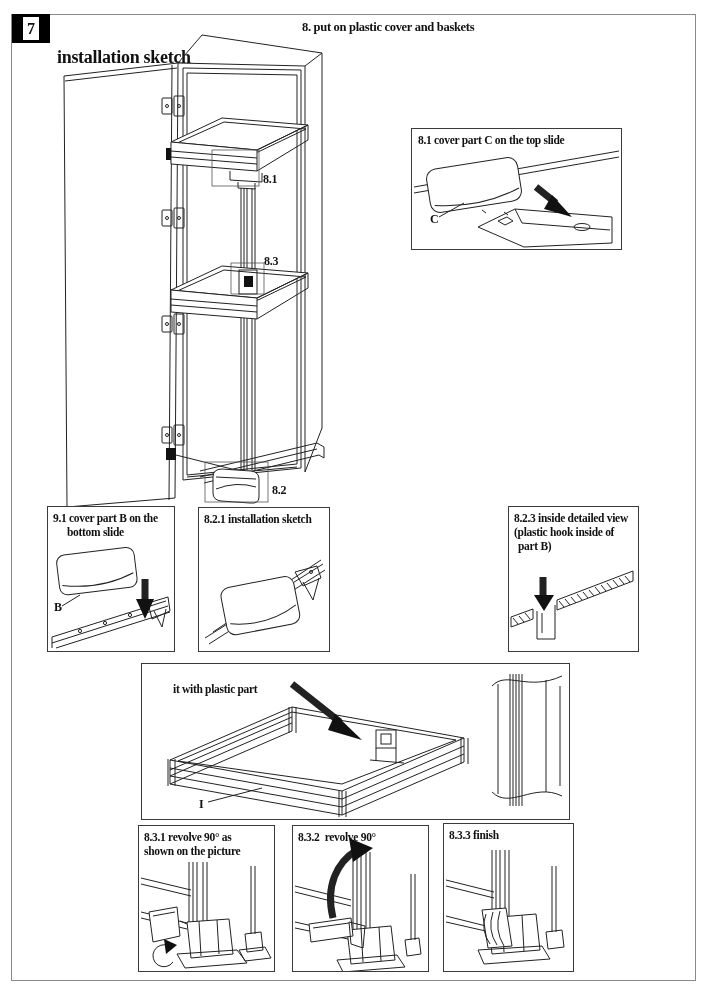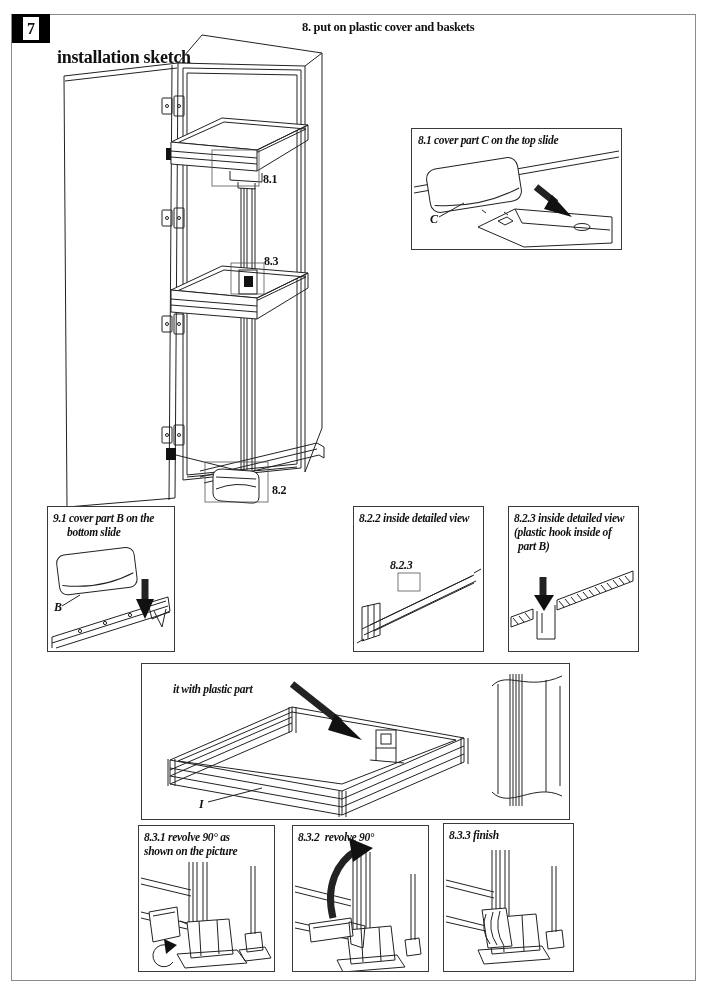--- a/index.html
+++ b/index.html
@@ -7,21 +7,21 @@
          font-family:"Liberation Serif","DejaVu Serif",serif;color:#111;}
   .abs{position:absolute;}
   #page-border{left:11px;top:14px;width:683px;height:965px;border:1px solid #8a8a8a;}
   #badge{left:12px;top:14px;width:38px;height:29px;background:#000;
          display:flex;align-items:center;justify-content:center;}
   #badge .inner{width:16px;height:23px;background:#fff;border:1px solid #000;
          display:flex;align-items:center;justify-content:center;
          font-weight:bold;font-size:16px;line-height:1;}
   #main-title{left:290px;top:20px;font-weight:bold;font-size:12.5px;letter-spacing:-0.3px;white-space:pre;margin-left:12px;}
   #sketch-label{left:57px;top:47px;font-weight:bold;font-size:18px;letter-spacing:-0.3px;}
-  .panel{border:1px solid #3a3a3a;background:#fff;font-style:italic;}
+  .panel{border:1px solid #3a3a3a;background:#fff;}
   .pt{position:absolute;font-weight:bold;font-size:11.5px;letter-spacing:-0.3px;
       line-height:14px;white-space:pre;z-index:3;}
   svg{position:absolute;left:0;top:0;}
   svg line,svg path,svg rect,svg polygon,svg ellipse,svg circle{fill:none;stroke:#222;stroke-width:1;}
   svg .fill{fill:#111;stroke:none;}
   svg .white{fill:#fff;}
   svg .thick{stroke-width:7;}
   svg .callout{stroke:#555;stroke-width:0.8;}
   svg text{font-family:"Liberation Serif","DejaVu Serif",serif;font-weight:bold;
            font-size:12px;fill:#111;stroke:none;letter-spacing:-0.3px;}
@@ -175,37 +175,36 @@
       </g>
       <g>
         <line class="thick" x1="97" y1="72" x2="97" y2="94"></line>
         <polygon class="fill" points="88,92 106,92 97,112"></polygon>
       </g>
       <text x="6" y="104">B</text>
       <line x1="14" y1="99" x2="32" y2="88"></line>
     </svg>
   </div>
 
-
-  <div class="abs panel" style="left:353px;top:506px;width:129px;height:144px">
-    <div class="pt" style="left:5px;top:4px">8.2.2 inside detailed view</div>
-    <svg width="129" height="144" viewBox="0 0 129 144">
-      <line x1="8" y1="122" x2="120" y2="68"></line>
-        <line x1="10" y1="128" x2="122" y2="74"></line>
-      <line x1="16" y1="118" x2="118" y2="69"></line>
-        <line x1="20" y1="124" x2="120" y2="76"></line>
-      <path d="M8,100 L8,134 L26,128 L26,96 Z"></path>
-      <line x1="14" y1="98" x2="14" y2="132"></line>
-        <line x1="20" y1="97" x2="20" y2="130"></line>
-      <line x1="3" y1="136" x2="10" y2="132"></line>
-        <line x1="120" y1="66" x2="127" y2="62"></line>
-      <rect class="callout" x="44" y="66" width="22" height="18"></rect>
-      <text x="36" y="62">8.2.3</text>
-    </svg>
-  </div>
+  <div class="abs panel" style="left:198px;top:507px;width:130px;height:143px">
+    <div class="pt" style="left:5px;top:4px">8.2.1 installation sketch</div>
+    <svg width="130" height="143" viewBox="0 0 130 143">
+      <line x1="6" y1="130" x2="124" y2="56"></line>
+        <line x1="10" y1="136" x2="126" y2="62"></line>
+      <line x1="14" y1="124" x2="122" y2="52"></line>
+      <path d="M96,64 L118,58 L122,70 L104,78 Z"></path>
+      <path d="M104,74 L114,92 L120,70"></path>
+      <circle cx="112" cy="64" r="1.5"></circle>
+      <g transform="rotate(-11 70 95)">
+        <rect class="white" x="24" y="72" width="74" height="48" rx="9"></rect>
+        <path d="M28,108 q36,10 68,-6"></path>
+      </g>
+    </svg>
+  </div>
+
 
   <div class="abs panel" style="left:508px;top:506px;width:129px;height:144px">
     <div class="pt" style="left:5px;top:4px">8.2.3 inside detailed view</div>
     <div class="pt" style="left:5px;top:18px">(plastic hook inside of</div>
     <div class="pt" style="left:9px;top:32px">part B)</div>
     <svg width="129" height="144" viewBox="0 0 129 144">
       <polygon points="2,110 24,102 24,112 2,120"></polygon>
       <polygon points="48,93 124,64 124,74 48,103"></polygon>
       <path d="M4,111 l5,6 M10,109 l5,6 M16,106 l5,6 M50,94 l5,6 M56,92 l5,6 M62,90 l5,6 M68,87 l5,6 M74,85 l5,6 M80,83 l5,6 M86,80 l5,6 M92,78 l5,6 M98,76 l5,6 M104,73 l5,6 M110,71 l5,6 M116,69 l5,6"></path>
       <path d="M28,104 L28,132 L46,132 L46,98"></path>

